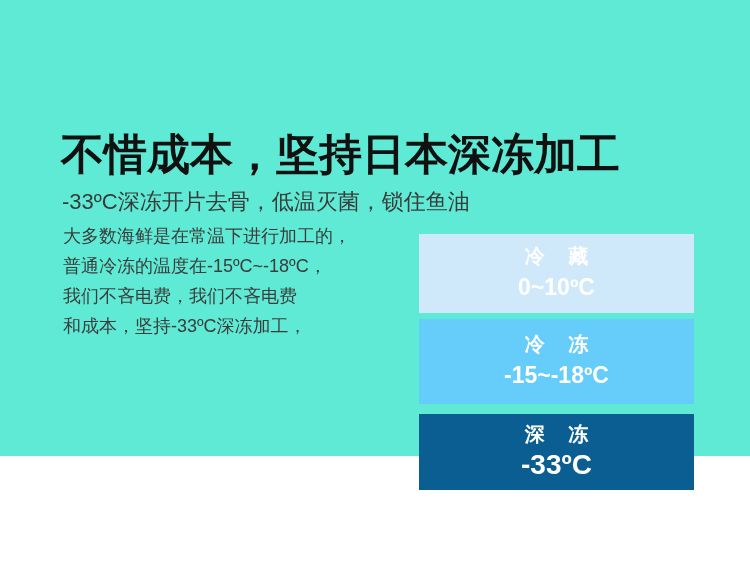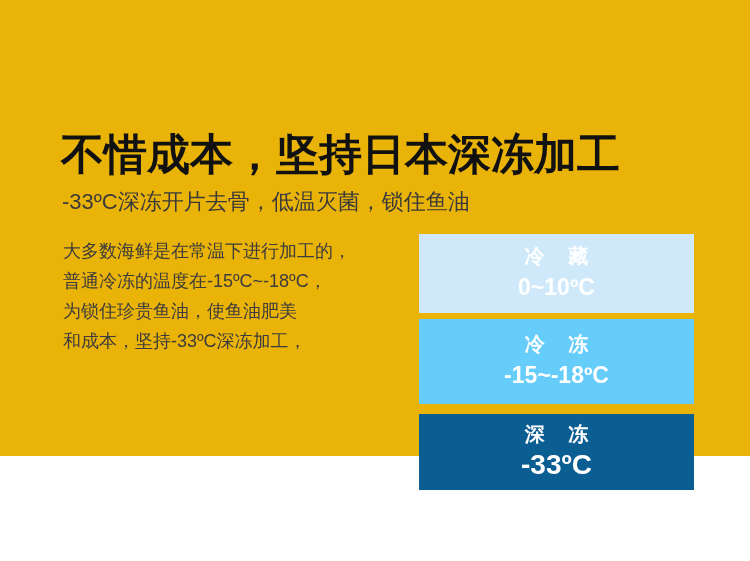--- a/index.html
+++ b/index.html
@@ -12,21 +12,21 @@
     background: #ffffff;
     font-family: "Liberation Sans", "DejaVu Sans", sans-serif;
     overflow: hidden;
     position: relative;
   }
 
   .page {
     position: relative;
     width: 750px;
     height: 456px;
-    background: #eab308;
+    background: #5eead4;
   }
 
   
   .headline {
     position: absolute;
     left: 61px;
     top: 99px;
     font-size: 43px;
     line-height: 52px;
     font-weight: bold;
@@ -44,21 +44,21 @@
     font-weight: normal;
     color: #3a3a3a;
     white-space: nowrap;
     margin-top: 20px;
   }
 
   
   .body-copy {
     position: absolute;
     left: 63px;
-    top: 236px;
+    top: 221px;
     width: 350px;
   }
   .body-line {
     font-size: 18px;
     line-height: 30px;
     color: #3c3c3c;
     white-space: nowrap;
   }
 
   
@@ -120,21 +120,21 @@
 
 <div class="page">
 
   <h1 class="headline">不惜成本，坚持日本深冻加工</h1>
 
   <div class="subhead">-33ºC深冻开片去骨，低温灭菌，锁住鱼油</div>
 
   <div class="body-copy">
     <div class="body-line">大多数海鲜是在常温下进行加工的，</div>
     <div class="body-line">普通冷冻的温度在-15ºC~-18ºC，</div>
-    <div class="body-line">为锁住珍贵鱼油，使鱼油肥美</div>
+    <div class="body-line">我们不吝电费，我们不吝电费</div>
     <div class="body-line">和成本，坚持-33ºC深冻加工，</div>
   </div>
 
   <div class="temp-panels">
 
     <div class="temp-panel panel-chilled">
       <div class="panel-label">冷 藏</div>
       <div class="panel-value">0~10ºC</div>
     </div>
 

